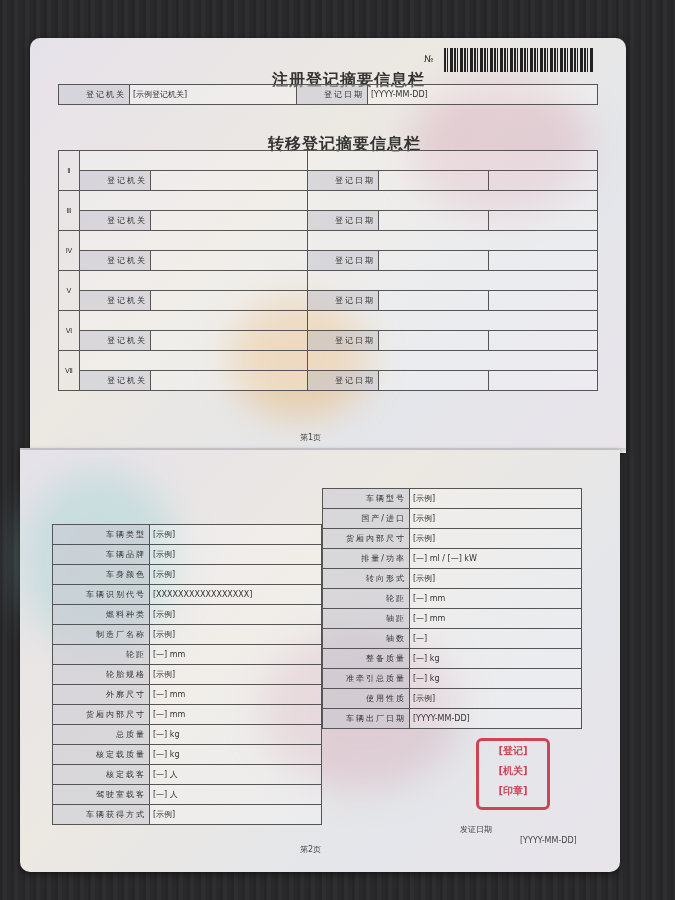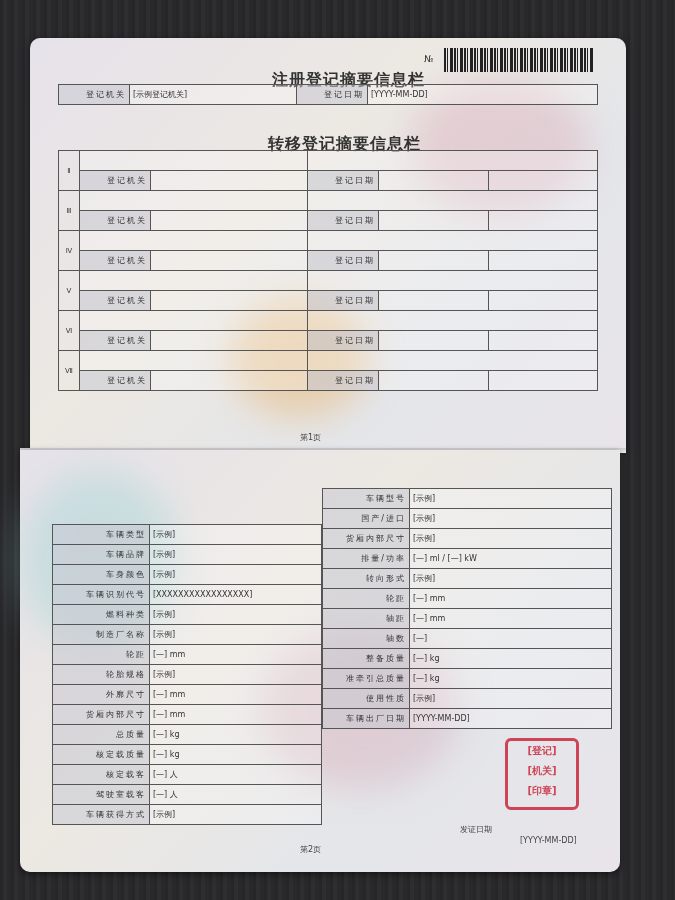--- a/index.html
+++ b/index.html
@@ -12,21 +12,21 @@
   .blob{position:absolute;border-radius:50%;filter:blur(18px);opacity:.35;}
   .sheet-title{position:absolute;font-size:16px;font-weight:bold;color:#333;letter-spacing:1px;}
   .barcode{position:absolute;left:444px;top:48px;width:150px;height:24px;background:repeating-linear-gradient(90deg,#222 0 2px,transparent 2px 3px,#222 3px 4px,transparent 4px 6px,#222 6px 9px,transparent 9px 10px);}
   .no-label{position:absolute;left:424px;top:54px;font-size:9px;color:#333;}
   table{border-collapse:collapse;position:absolute;}
   td{border:1px solid #555;font-size:8px;color:#333;height:19px;padding:0 3px;white-space:nowrap;overflow:hidden;}
   td.lbl{background:rgba(200,200,210,.55);text-align:right;letter-spacing:2px;width:64px;}
   td.roman{width:14px;text-align:center;font-size:7px;}
   td.val{background:rgba(255,255,255,.25);}
   .footer{position:absolute;font-size:8px;color:#444;}
-  .stamp{position:absolute;left:476px;top:738px;width:68px;height:66px;border:3px solid #c8283c;border-radius:6px;color:#c8283c;font-size:10px;font-weight:bold;line-height:20px;text-align:center;opacity:.85;margin-left:29px;}
+  .stamp{position:absolute;left:476px;top:738px;width:68px;height:66px;border:3px solid #c8283c;border-radius:6px;color:#c8283c;font-size:10px;font-weight:bold;line-height:20px;text-align:center;opacity:.85;}
 </style>
 </head>
 <body>
 
 <div class="wood"></div>
 
 <div class="page top">
   <div class="blob" style="left:200px;top:260px;width:140px;height:120px;background:#e8a040;"></div>
   <div class="blob" style="left:380px;top:40px;width:180px;height:140px;background:#d8a0b0;"></div>
 </div>
@@ -190,21 +190,21 @@
       <tr>
        <td class="lbl" style="width:90px">驾驶室载客</td>
        <td class="val">[—] 人</td>
      </tr>
       <tr>
        <td class="lbl" style="width:90px">车辆获得方式</td>
        <td class="val">[示例]</td>
      </tr>
     </tbody>
 </table>
-<table style="left:322px;top:488px;width:290px;">
+<table style="left:322px;top:488px;width:260px;">
   <tbody id="right-body">
       <tr>
        <td class="lbl" style="width:80px">车辆型号</td>
        <td class="val">[示例]</td>
      </tr>
       <tr>
        <td class="lbl" style="width:80px">国产/进口</td>
        <td class="val">[示例]</td>
      </tr>
       <tr>

